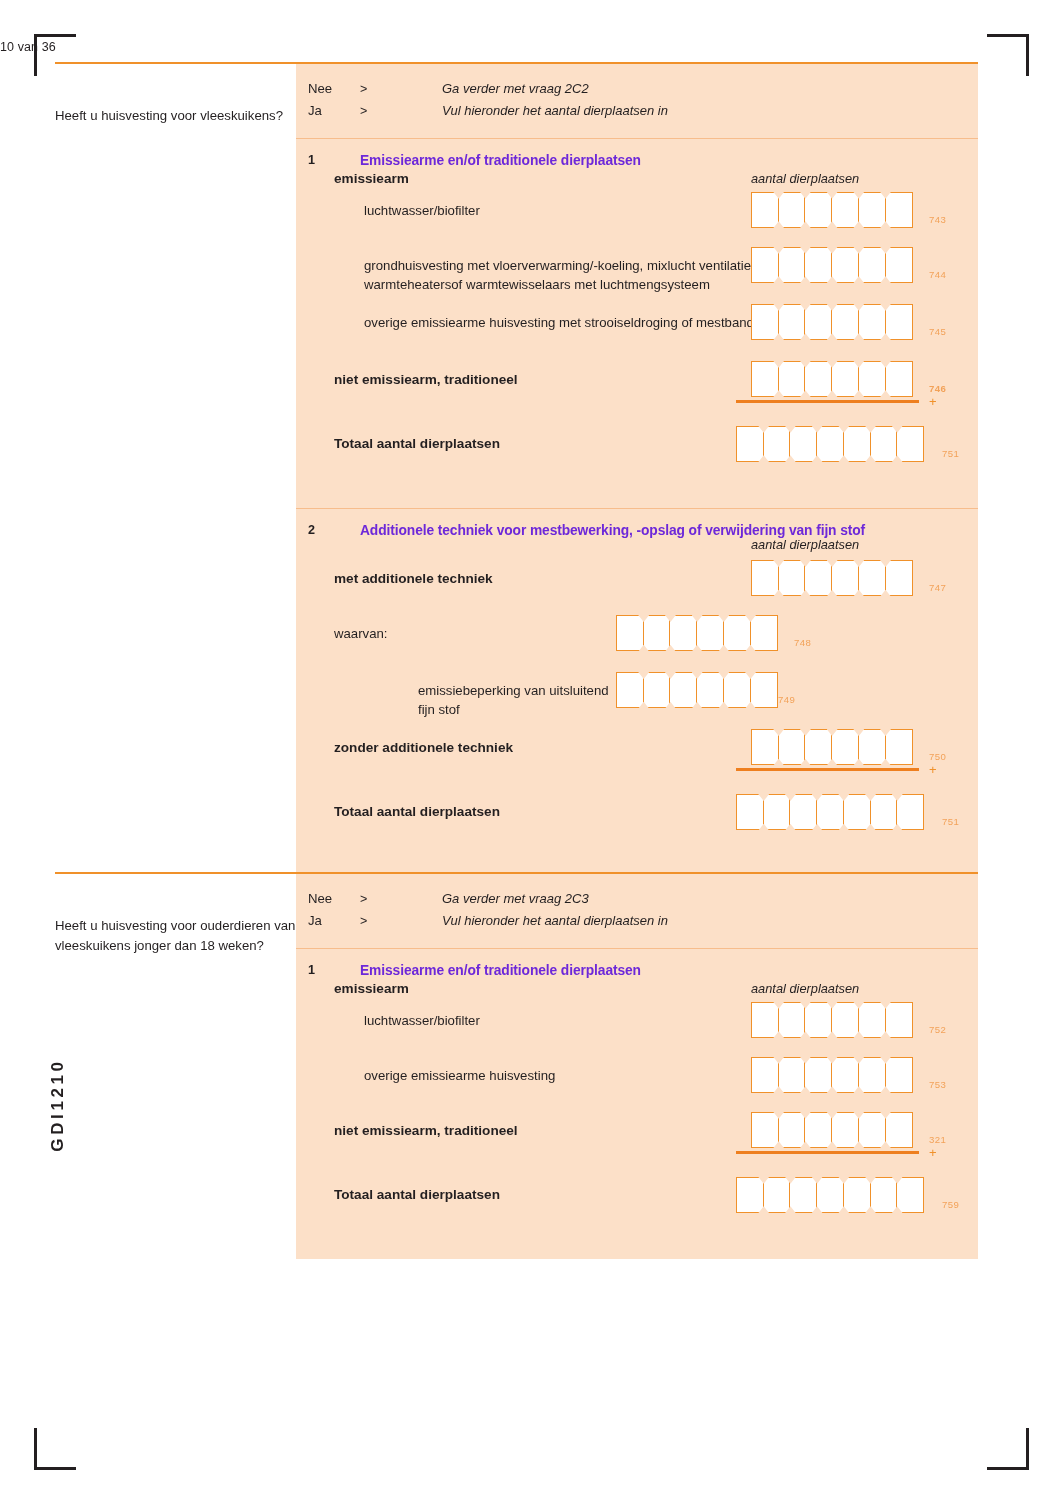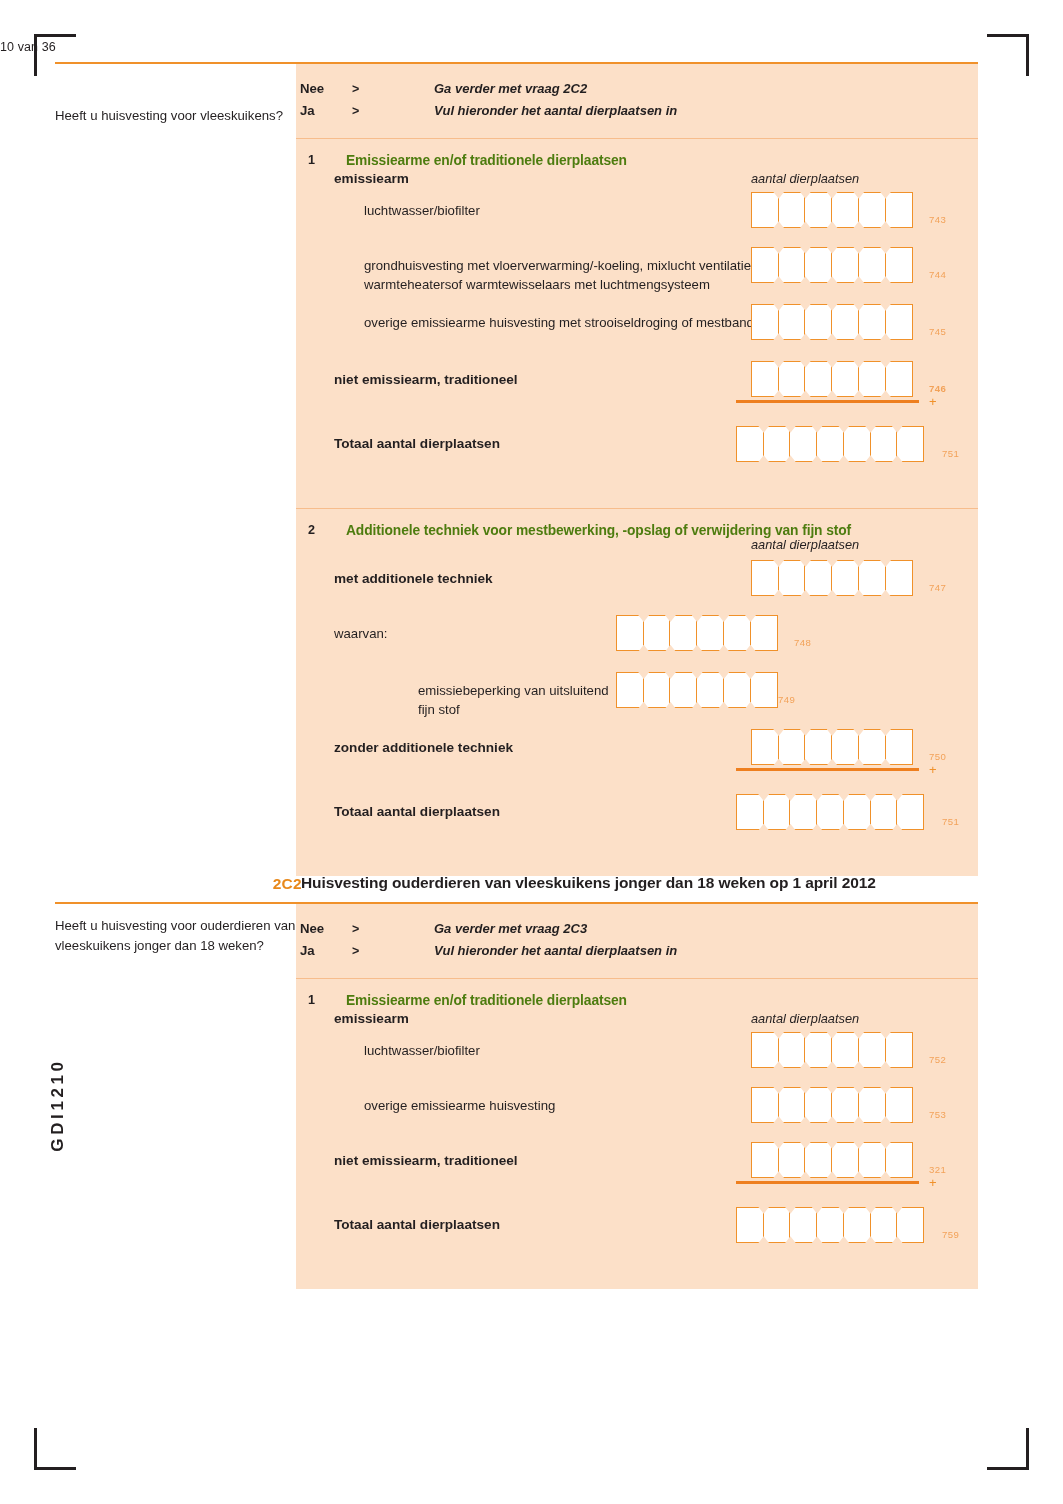--- a/index.html
+++ b/index.html
@@ -65,34 +65,34 @@
   }
 
   
   .panel{
     position:relative;margin-left:241px;width:682px;
     background:#fce0c8;
   }
   .panel .divider-strong{height:1.4px;background:#f7bd8c;}
 
   
-  .njrow{padding:14px 0 16px 4px;font-weight:bold;}
+  .njrow{padding:14px 0 16px 12px;}
   .njline{display:flex;align-items:baseline;font-size:13.2px;line-height:22px;}
   .nj-label{width:52px;color:#231f20;}
   .nj-arrow{width:42px;color:#231f20;font-size:12.5px;}
   .nj-act{font-style:italic;color:#231f20;font-size:13px;margin-left:40px;}
 
   
   .subsec{padding:14px 0 16px 12px;position:relative;}
   .sub-num{
     position:absolute;left:12px;top:14px;width:18px;
     font-weight:700;font-size:12.6px;color:#231f20;
   }
   .sub-title{
-    margin-left:38px;font-weight:700;font-size:13.8px;color:#4d7c0f;
+    margin-left:52px;font-weight:700;font-size:13.8px;color:#6d28d9;
     letter-spacing:-.1px;white-space:nowrap;
   }
 
   .hdr-aantal{
     position:absolute;font-style:italic;font-size:12.8px;color:#231f20;
   }
   .flabel{position:absolute;font-size:13.2px;line-height:19px;color:#231f20;}
   .flabel.bold{font-weight:700;font-size:13.6px;}
 
   
@@ -439,24 +439,20 @@
               <div class="cell" style="width: 28px;">
                 <span class="notch-t"></span>
                 <span class="notch-b"></span>
               </div>
             </div>
             <div class="fnum" style="left: 646px; top: 307px;">751</div>
           </div>
         </div>
       </div>
       <div class="qblock" style="top: 872px;">
-        <div class="sec-head">
-          <div class="sec-code">2C2</div>
-          <div class="sec-title">Huisvesting ouderdieren van vleeskuikens jonger dan 18 weken op 1 april 2012</div>
-        </div>
         <div class="sec-rule"></div>
         <div class="qtext" style="top: 44px;">Heeft u huisvesting voor ouderdieren van vleeskuikens jonger dan 18 weken?</div>
         <div class="panel">
           <div class="njrow">
             <div class="njline">
               <span class="nj-label">Nee</span>
               <span class="nj-arrow">&gt;</span>
               <span class="nj-act">Ga verder met vraag 2C3</span>
             </div>
             <div class="njline">

